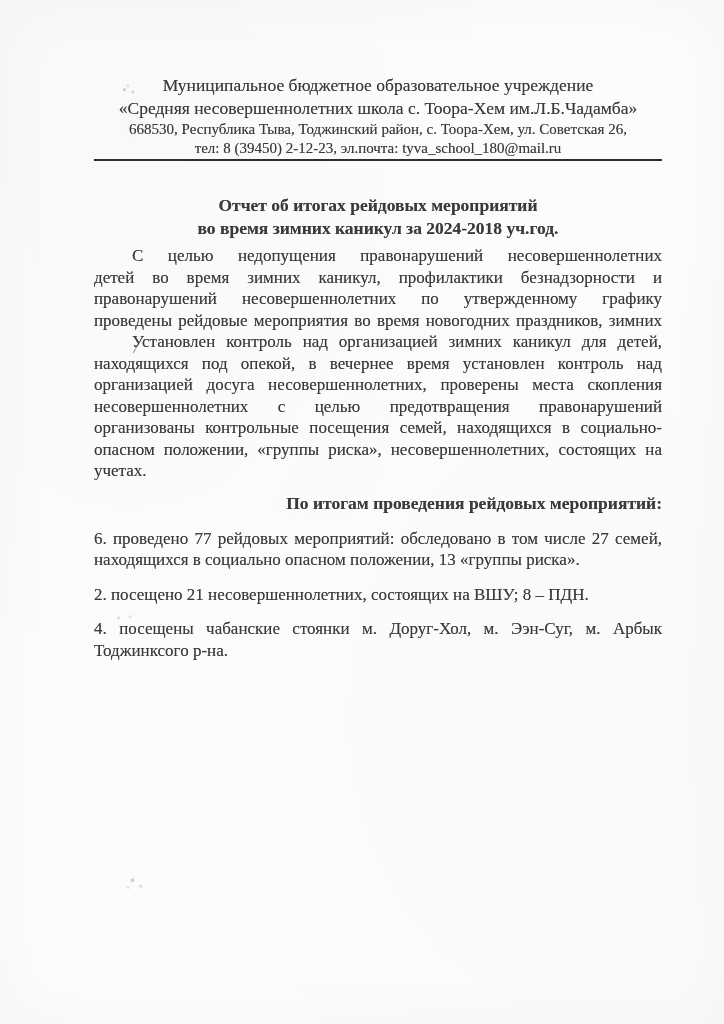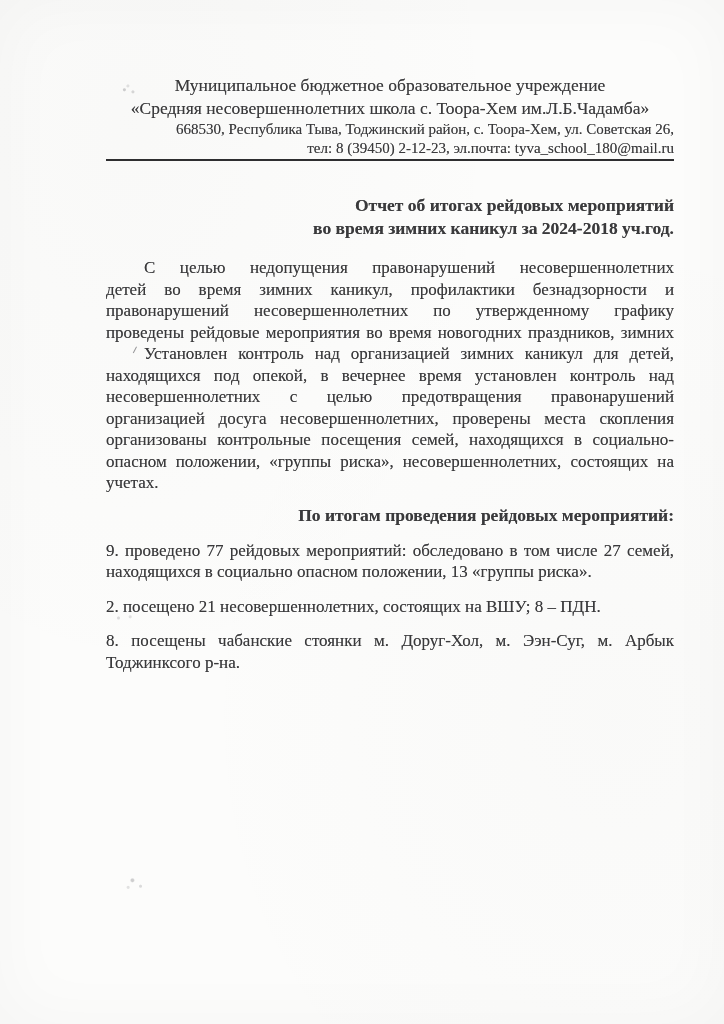--- a/index.html
+++ b/index.html
@@ -15,54 +15,54 @@
     background-image:
       radial-gradient(ellipse at 18% 12%, rgba(120,120,115,0.025), transparent 45%),
       radial-gradient(ellipse at 85% 70%, rgba(120,120,115,0.02), transparent 50%);
     box-shadow: inset 0 0 70px rgba(40,40,40,0.03);
     overflow: hidden;
     font-family: "Liberation Serif", "DejaVu Serif", serif;
     color: #3a3a3c;
   }
   .content {
     position: absolute;
-    left: 106px;
+    left: 94px;
     top: 74px;
     width: 568px;
     text-shadow: 0 0 0.6px rgba(58,58,60,0.55);
   }
   .h-big {
     font-size: 17.5px;
     line-height: 23px;
     text-align: center;
     white-space: nowrap;
   }
   .h-small {
     font-size: 15px;
     line-height: 18.5px;
-    text-align: right;
+    text-align: center;
     white-space: nowrap;
   }
   .rule {
     border-top: 2.5px solid #2e2e30;
     margin-top: 2px;
   }
   .title-block {
     margin-top: 33px;
     font-weight: bold;
     font-size: 17.5px;
     line-height: 22.5px;
-    text-align: right;
+    text-align: center;
   }
   .para {
     margin: 0;
     font-size: 17px;
     line-height: 21.5px;
   }
-  .para.p1 { margin-top: 18px; }
+  .para.p1 { margin-top: 6px; }
   .jl {
     text-align: justify;
     text-align-last: justify;
   }
   .jl.last { text-align-last: left; }
   .jl.first-indent { text-indent: 38px; }
   .results-heading {
     margin: 10px 0 0 0;
     padding-left: 33px;
     font-weight: bold;
@@ -128,40 +128,40 @@
     <div class="para p1">
       <div class="jl first-indent">С целью недопущения правонарушений несовершеннолетних</div>
       <div class="jl">детей во время зимних каникул, профилактики безнадзорности и</div>
       <div class="jl">правонарушений несовершеннолетних по утвержденному графику</div>
       <div class="jl">проведены рейдовые мероприятия во время новогодних праздников, зимних</div>
     </div>
 
     <div class="para">
       <div class="jl first-indent">Установлен контроль над организацией зимних каникул для детей,</div>
       <div class="jl">находящихся под опекой, в вечернее время установлен контроль над</div>
+      <div class="jl">организацией досуга несовершеннолетних, проверены места скопления</div>
       <div class="jl">несовершеннолетних с целью предотвращения правонарушений</div>
-      <div class="jl">организацией досуга несовершеннолетних, проверены места скопления</div>
       <div class="jl">организованы контрольные посещения семей, находящихся в социально-</div>
       <div class="jl">опасном положении, «группы риска», несовершеннолетних, состоящих на</div>
       <div class="jl last">учетах.</div>
     </div>
 
     <div class="results-heading">По итогам проведения рейдовых мероприятий:</div>
 
     <div class="para item i1">
-      <div class="jl">9. проведено 77 рейдовых мероприятий: обследовано в том числе 27 семей,</div>
+      <div class="jl">6. проведено 77 рейдовых мероприятий: обследовано в том числе 27 семей,</div>
       <div class="jl last">находящихся в социально опасном положении, 13 «группы риска».</div>
     </div>
 
     <div class="para item">
       <div class="jl last">2. посещено 21  несовершеннолетних, состоящих на ВШУ; 8 – ПДН.</div>
     </div>
 
     <div class="para item">
-      <div class="jl">8. посещены чабанские стоянки м. Доруг-Хол, м. Ээн-Суг, м. Арбык</div>
+      <div class="jl">4. посещены чабанские стоянки м. Доруг-Хол, м. Ээн-Суг, м. Арбык</div>
       <div class="jl last">Тоджинксого р-на.</div>
     </div>
 
   </div>
 
   <div class="artifact a-smudge-top"></div>
   <div class="artifact a-tick-p2"></div>
   <div class="artifact a-smudge-mid"></div>
   <div class="artifact a-smudge-bottom"></div>
 </div>

